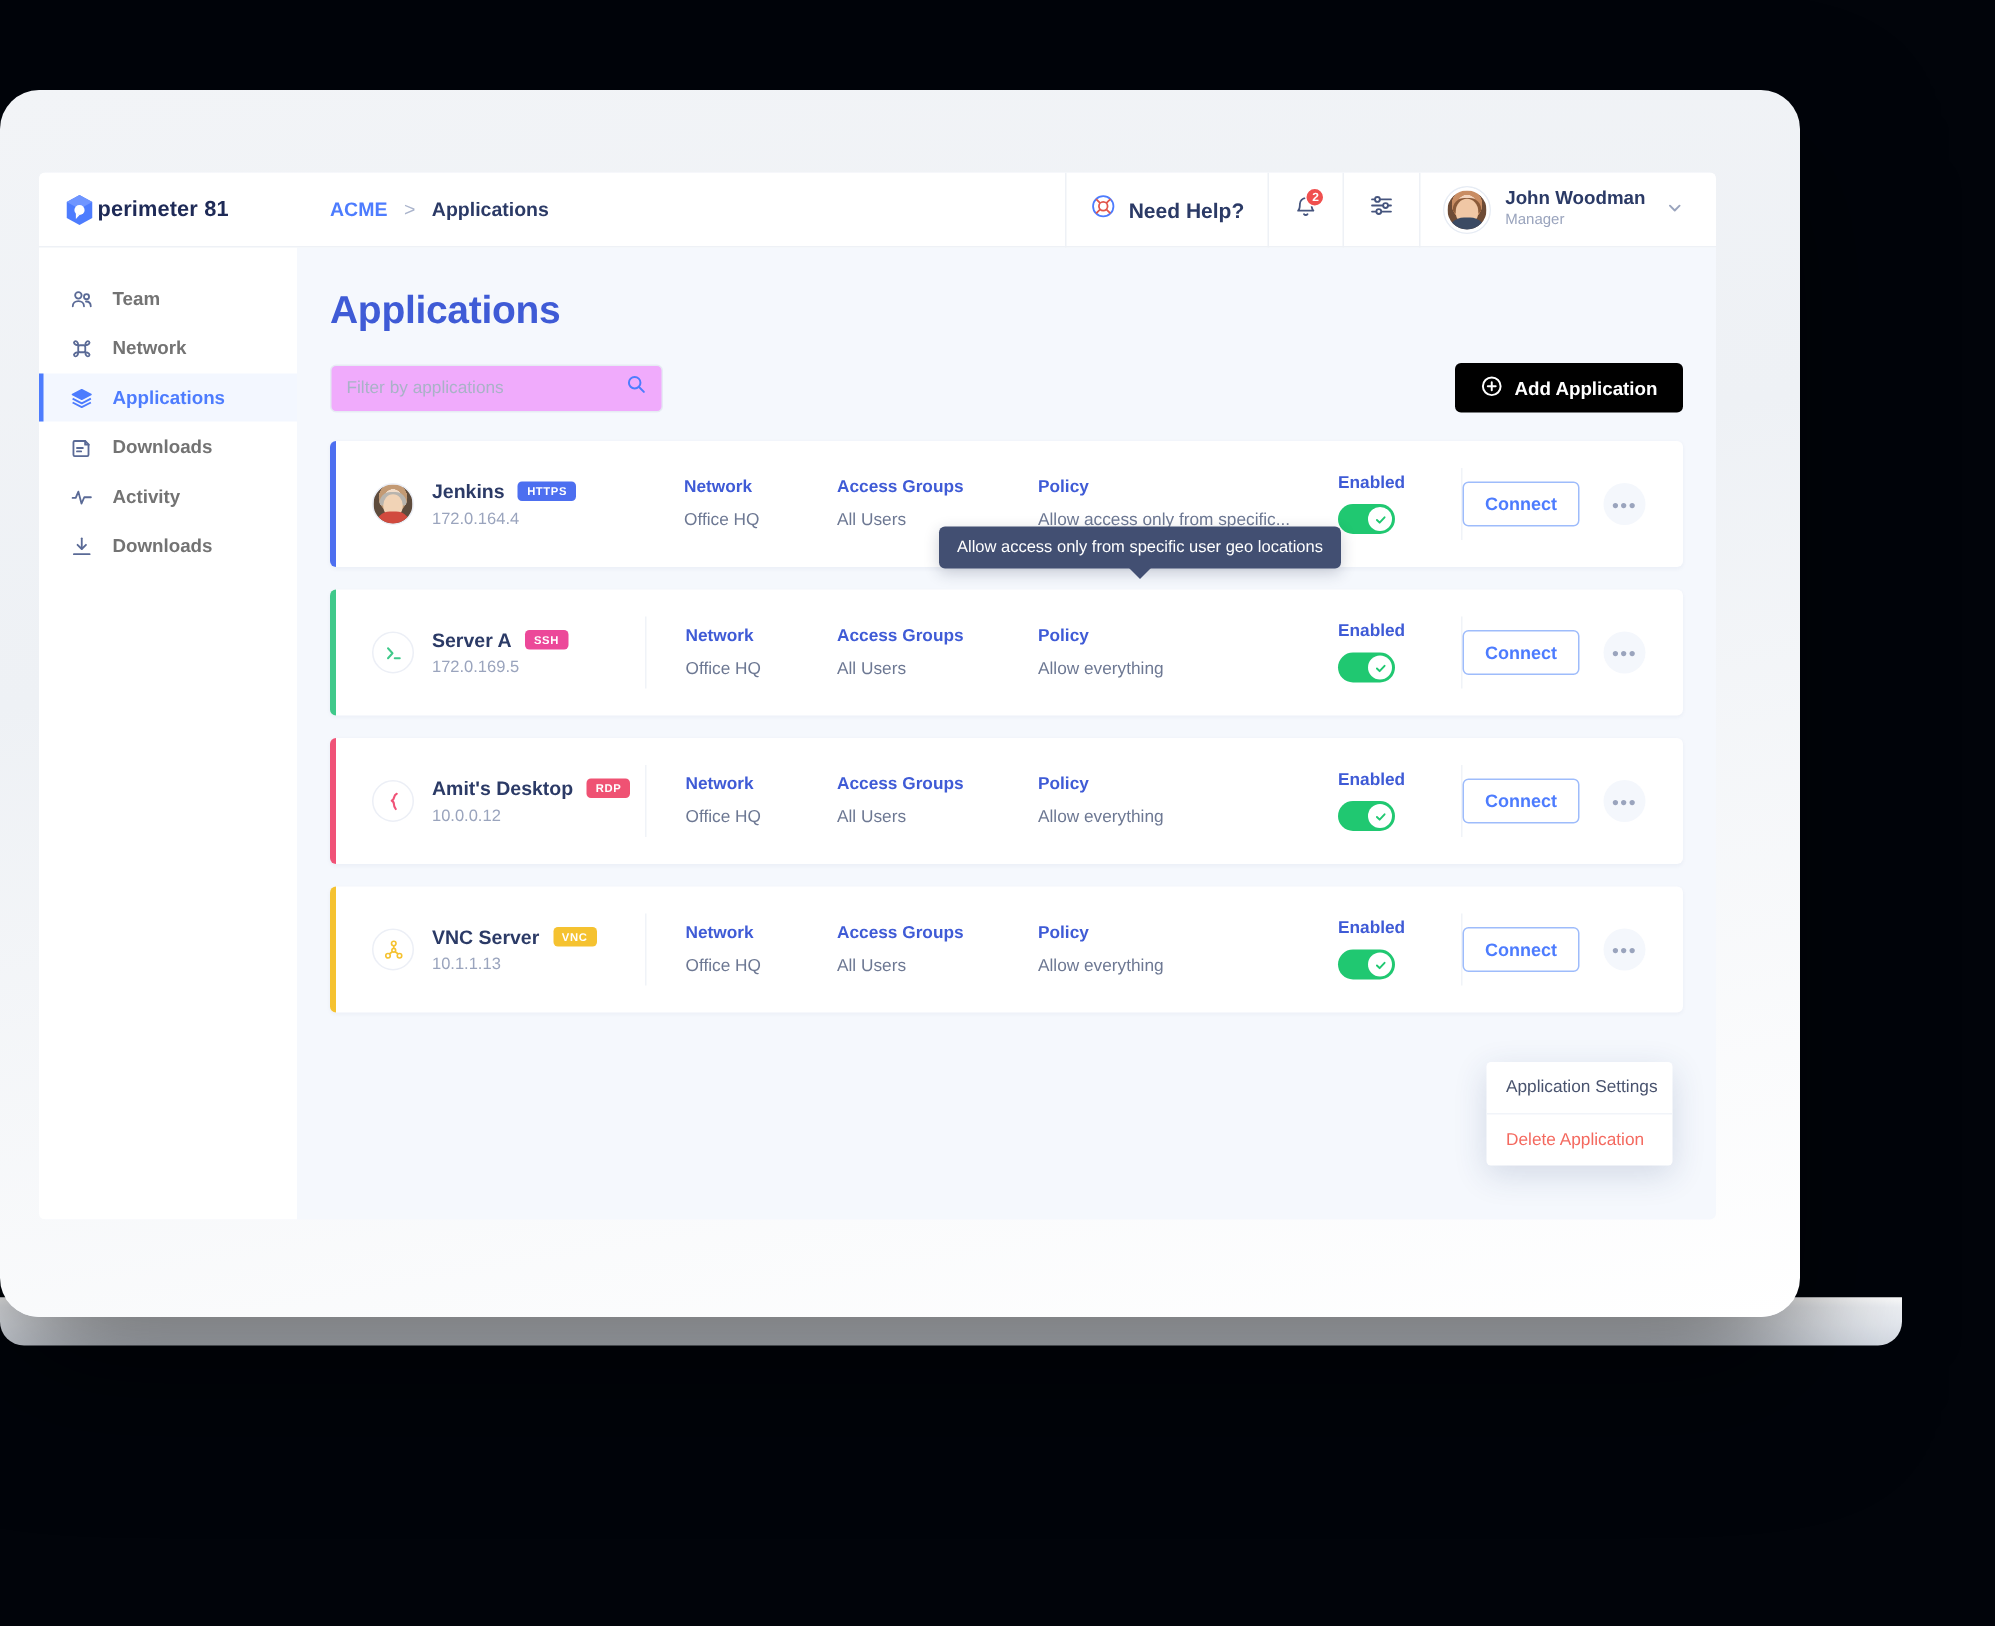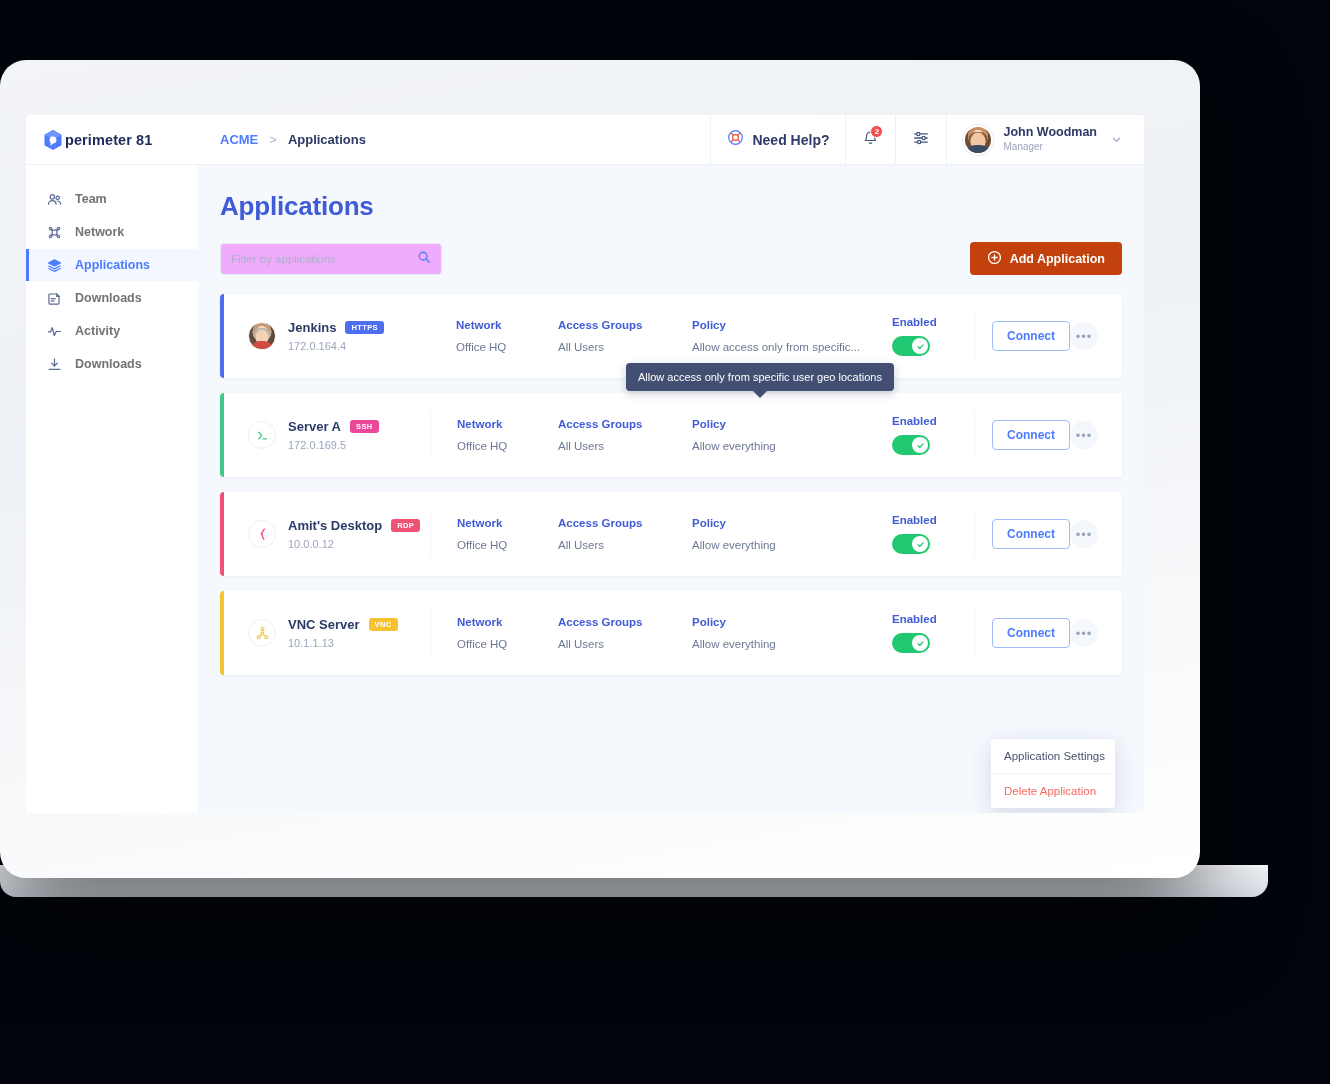--- a/index.html
+++ b/index.html
@@ -148,21 +148,21 @@
     border: 1px solid #e6ebf3; border-radius: 4px;
     display: flex; align-items: center; padding: 0 10px;
   }
   .search input {
     flex: 1; border: 0; outline: none; background: transparent;
     font-size: 11.5px; color: #3e4a72;
     font-family: "Liberation Sans", sans-serif;
   }
   .search input::placeholder { color: #a9b2c7; }
   .btn-add {
-    height: 33px; background: #c2410c; border: 0; border-radius: 4px;
+    height: 33px; background: #000000; border: 0; border-radius: 4px;
     color: #fff; font-size: 12.5px; font-weight: bold;
     padding: 0 17px; display: flex; align-items: center; gap: 8px;
     cursor: pointer;
     font-family: "Liberation Sans", sans-serif;
   }
 
   
   .cards { margin-top: 19px; }
   .card {
     position: relative;
@@ -224,63 +224,63 @@
     width: 38px; height: 20px; border-radius: 11px; background: #20c871;
     position: relative; cursor: pointer;
   }
   .toggle .knob {
     position: absolute; right: 2px; top: 2px;
     width: 16px; height: 16px; border-radius: 50%;
     background: #fff;
     display: flex; align-items: center; justify-content: center;
   }
   .actions {
-    flex: 1; display: flex; align-items: center; justify-content: flex-end;
-    padding-right: 24px;
+    flex: 1; display: flex; align-items: center; 
+    gap: 16px; padding-right: 24px;
     border-left: 1px solid #f0f3f8; height: 48px;
   }
   .btn-connect {
     height: 30px; min-width: 66px; padding: 0 14px;
     background: #fff; border: 1px solid #9ebcfb; border-radius: 4px;
     color: #4d7cfe; font-size: 12px; font-weight: bold; cursor: pointer;
     font-family: "Liberation Sans", sans-serif;
   }
   .btn-dots {
     width: 28px; height: 28px; border-radius: 50%;
     background: #f4f7fc; border: 0; cursor: pointer;
     color: #9aa4bd; font-size: 13px; letter-spacing: 1px;
     display: flex; align-items: center; justify-content: center;
     font-family: "Liberation Sans", sans-serif;
   }
 
   
   .tooltip {
     position: absolute;
-    left: 428px; top: 198px;
+    left: 428px; top: 186px;
     background: #424f72; color: #fff;
     font-size: 11px; border-radius: 4px;
     padding: 8px 12px; white-space: nowrap;
     z-index: 30;
     box-shadow: 0 3px 10px rgba(30,40,70,.22);
   }
   .tooltip:after {
     content: ""; position: absolute;
     left: 50%; bottom: -7px; transform: translateX(-50%);
     border-left: 8px solid transparent; border-right: 8px solid transparent;
     border-top: 8px solid #424f72;
   }
 
   
   .dropdown {
     position: absolute;
     left: 793px; top: 543px;
     width: 124px; background: #fff;
     border-radius: 3px;
     box-shadow: 0 6px 22px rgba(40,60,110,.16);
-    z-index: 40; overflow: hidden; margin-top: 31px;
+    z-index: 40; overflow: hidden;
   }
   .dd-item {
     padding: 11px 13px; font-size: 11.5px; color: #49536e; cursor: pointer;
     white-space: nowrap;
   }
   .dd-item + .dd-item { border-top: 1px solid #f1f4f9; }
   .dd-item.danger { color: #f4695f; }
 </style>
 </head>
 <body>

